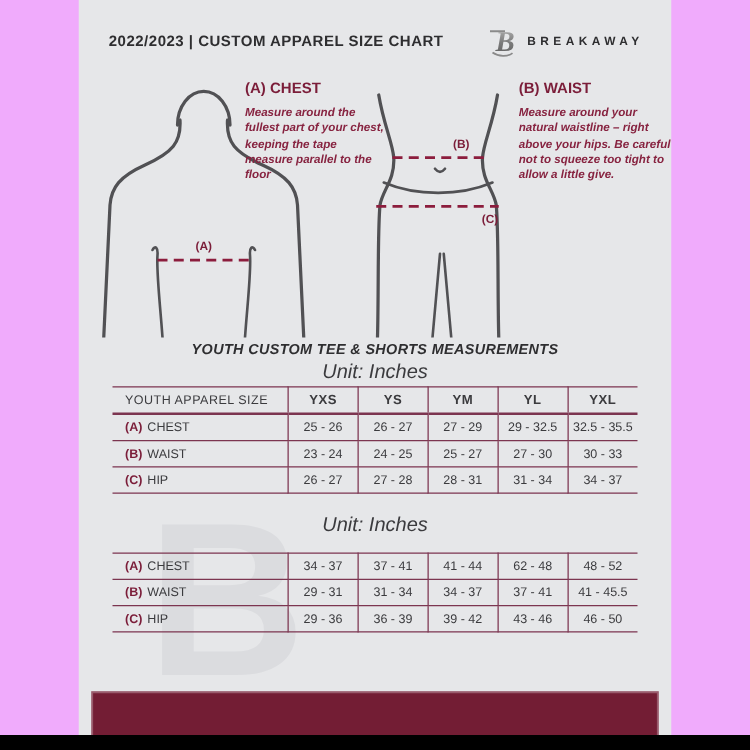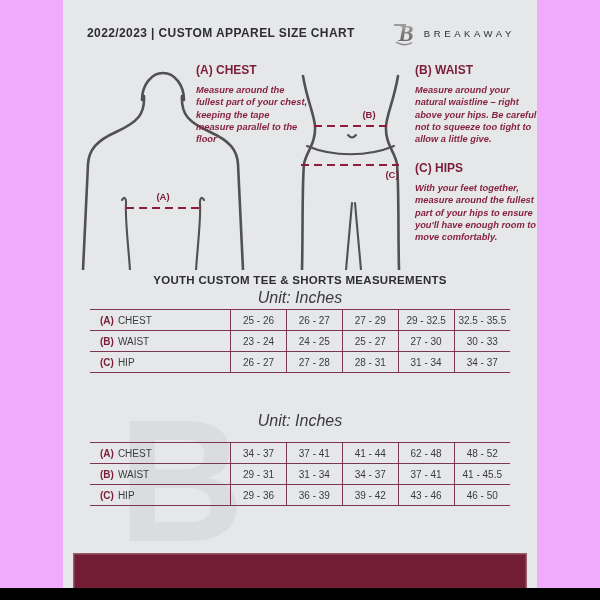--- a/index.html
+++ b/index.html
@@ -4,41 +4,41 @@
 <style>
   html,body{margin:0;padding:0;background:#000;}
   .stage{position:relative;width:600px;height:588px;background:#f0abfc;overflow:hidden;
          font-family:"Liberation Sans",sans-serif;}
   .doc{position:absolute;left:63px;top:0;width:474px;height:600px;background:#e6e7e9;}
 
   
   .hdr{position:absolute;left:24px;right:22px;top:20px;display:flex;justify-content:space-between;align-items:center;}
   .hdr-title{font-size:12px;font-weight:bold;letter-spacing:.4px;color:#2e2e30;}
   .brand{display:flex;align-items:center;gap:7px;}
-  .brand-name{font-size:9.5px;font-weight:normal;letter-spacing:3.6px;color:#2e2e30;}
+  .brand-name{font-size:9.5px;font-weight:bold;letter-spacing:3.6px;color:#2e2e30;}
 
   
   .gh{font-size:12px;font-weight:bold;color:#7b1d39;margin:0 0 7px 0;}
   .gb{font-size:9.3px;font-style:italic;color:#872340;line-height:1.32;margin:0;font-weight:bold;}
   .gblock{position:absolute;}
   .g-chest{left:133px;top:63px;width:112px;}
   .g-waist{left:352px;top:63px;width:122px;}
   .g-hips{left:352px;top:161px;width:122px;}
 
   .fig{position:absolute;}
   .fig-torso{left:15px;top:56px;}
   .fig-lower{left:225px;top:56px;}
   .outline{fill:none;stroke:#515154;stroke-width:2.6;stroke-linecap:round;}
   .thin{fill:none;stroke:#515154;stroke-width:2.1;stroke-linecap:round;}
   .dash{stroke:#8c1d3d;stroke-width:2.2;stroke-dasharray:8 5;fill:none;}
   .marker{font-family:"Liberation Sans",sans-serif;font-size:9.5px;font-weight:bold;fill:#7b1d39;}
 
   
   .sect{position:absolute;left:27px;width:420px;text-align:center;}
-  .sect-title{font-size:11.5px;font-weight:bold;color:#2e2e30;letter-spacing:.3px;}
+  .sect-title{font-size:11.5px;font-weight:bold;color:#2e2e30;letter-spacing:.3px;font-style:italic;}
   .sect-unit{font-size:16px;font-style:italic;font-weight:normal;color:#3b3b3e;margin-top:3px;}
 
   
   .size-table{position:absolute;left:27px;border-collapse:collapse;table-layout:fixed;width:420px;z-index:2;}
   .size-table th,.size-table td{border:1.4px solid #7c3550;height:20px;text-align:center;
       font-size:10px;color:#3b3b3e;font-weight:normal;padding:0;background:transparent;}
   .size-table tr>*:first-child{border-left:none;text-align:left;padding-left:10px;width:130px;}
   .size-table tr>*:last-child{border-right:none;}
   .size-table .head-row th{letter-spacing:.4px;}
   .size-table .head-row th{border-bottom-width:2.4px;}
@@ -106,33 +106,37 @@
     </svg>
 
     <div class="gblock g-chest">
       <p class="gh">(A) CHEST</p>
       <p class="gb">Measure around the fullest part of your chest, keeping the tape measure parallel to the floor</p>
     </div>
     <div class="gblock g-waist">
       <p class="gh">(B) WAIST</p>
       <p class="gb">Measure around your natural waistline – right above your hips. Be careful not to squeeze too tight to allow a little give.</p>
     </div>
-    <div class="gblock g-hips">
-      <p class="gh">(C) HIPS</p>
-      <p class="gb">With your feet together, measure around the fullest part of your hips to ensure you'll have enough room to move comfortably.</p>
-    </div>
 
     <div class="watermark">B</div>
 
     <div class="sect s-youth-title">
       <div class="sect-title">YOUTH CUSTOM TEE &amp; SHORTS MEASUREMENTS</div>
       <div class="sect-unit">Unit: Inches</div>
     </div>
     <table class="size-table t-youth">
       <tbody>
+        <tr class="head-row">
+          <th>YOUTH APPAREL SIZE</th>
+          <th>YXS</th>
+          <th>YS</th>
+          <th>YM</th>
+          <th>YL</th>
+          <th>YXL</th>
+        </tr>
         <tr>
           <td><span class="key">(A)</span><span>CHEST</span></td>
           <td>25 - 26</td>
           <td>26 - 27</td>
           <td>27 - 29</td>
           <td>29 - 32.5</td>
           <td>32.5 - 35.5</td>
         </tr>
         <tr>
           <td><span class="key">(B)</span><span>WAIST</span></td>

